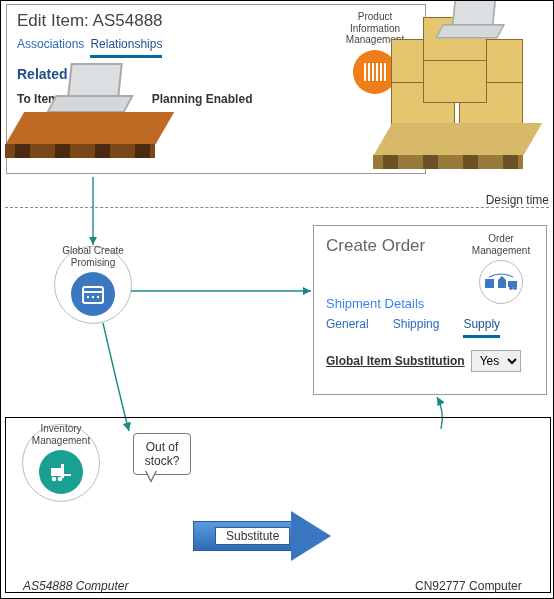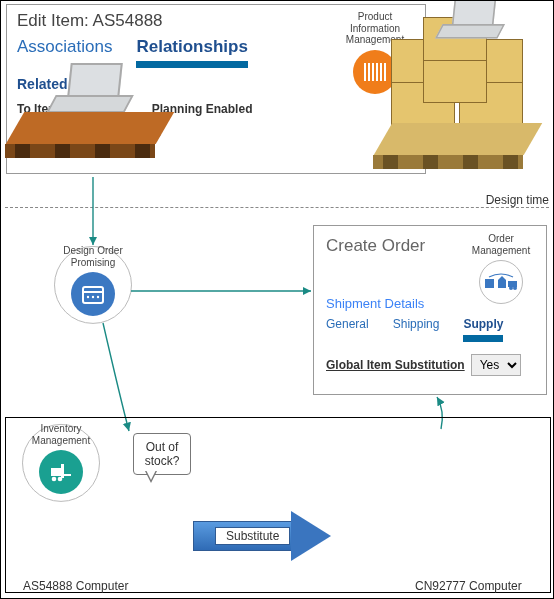--- a/index.html
+++ b/index.html
@@ -3,23 +3,23 @@
 <meta charset="utf-8">
 <style>
   * { box-sizing: border-box; margin: 0; padding: 0; }
   body { font-family: Arial, sans-serif; font-size: 12px; color: #333; background: #fff; width: 554px; height: 599px; position: relative; border: 1px solid #000; }
 
   .panel { position: absolute; background: #fff; border: 1px solid #999; }
 
   
   .pim { left: 5px; top: 3px; width: 420px; height: 170px; padding: 6px 10px; }
   .pim .title { font-size: 17px; color: #444; margin-bottom: 6px; }
-  .tabs { display: flex; gap: 24px; font-size: 17px; margin-bottom: 8px; }
+  .tabs { display: flex; gap: 6px; font-size: 12px; margin-bottom: 8px; }
   .tab { color: #2a6db8; cursor: pointer; padding-bottom: 4px; }
-  .tab.active { font-weight: bold; color: #1f4f8f; border-bottom: 7px solid #0369a1; }
+  .tab.active { font-weight: normal; color: #1f4f8f; border-bottom: 3px solid #0369a1; }
   .subhead { color: #1f4f8f; font-weight: bold; font-size: 14px; margin-bottom: 6px; }
   table { width: 65%; border-collapse: collapse; font-size: 12px; }
   th { text-align: left; font-weight: bold; padding: 4px 6px 10px 0; vertical-align: top; }
   td { padding: 4px 6px 4px 0; }
   td.link { color: #2a6db8; }
   .check { color: #336; font-size: 14px; }
 
   
   .badge { position: absolute; width: 80px; text-align: center; }
   .badge .label { font-size: 10px; font-weight: normal; color: #444; line-height: 1.15; margin-bottom: 4px; }
@@ -114,21 +114,21 @@
       </svg>
   </div>
 </div>
 
 <div class="divider-wrap">
   <div class="divider-text">Design time</div>
   <div class="divider"></div>
 </div>
 
 <div class="badge big" style="left:52px; top:244px;">
-  <div class="label">Design Order Promising</div>
+  <div class="label">Global Create Promising</div>
   <div class="circle c-blue">
     <svg width="22" height="20">
         <rect x="1" y="3" width="20" height="16" rx="2" fill="none" stroke="#fff" stroke-width="2"></rect>
         <line x1="1" y1="8" x2="21" y2="8" stroke="#fff" stroke-width="2"></line>
         <circle cx="6" cy="13" r="1.2" fill="#fff"></circle>
         <circle cx="11" cy="13" r="1.2" fill="#fff"></circle>
         <circle cx="16" cy="13" r="1.2" fill="#fff"></circle>
       </svg>
   </div>
 </div>
@@ -203,21 +203,21 @@
   </div>
   <div class="pallet" style="margin-top:-6px;">
     <div class="top"></div>
       <div class="side"></div>
     <div class="slat" style="left:0;"></div>
       <div class="slat" style="left:40px;"></div>
       <div class="slat" style="left:80px;"></div>
       <div class="slat" style="left:120px;"></div>
   </div>
 </div>
-<div class="prodlabel" style="left:22px; top:578px;">AS54888 Computer</div>
+<div class="prodlabel" style="left:22px; top:578px;font-style:italic;">AS54888 Computer</div>
 
 <div class="rightprod">
   <div class="boxstack">
     <div class="box" style="left:8px; top:70px;"></div>
     <div class="box" style="left:76px; top:70px;"></div>
     <div class="box" style="left:8px; top:28px;"></div>
     <div class="box" style="left:76px; top:28px;"></div>
     <div class="box" style="left:40px; top:48px;"></div>
     <div class="box" style="left:40px; top:6px;"></div>
   </div>

